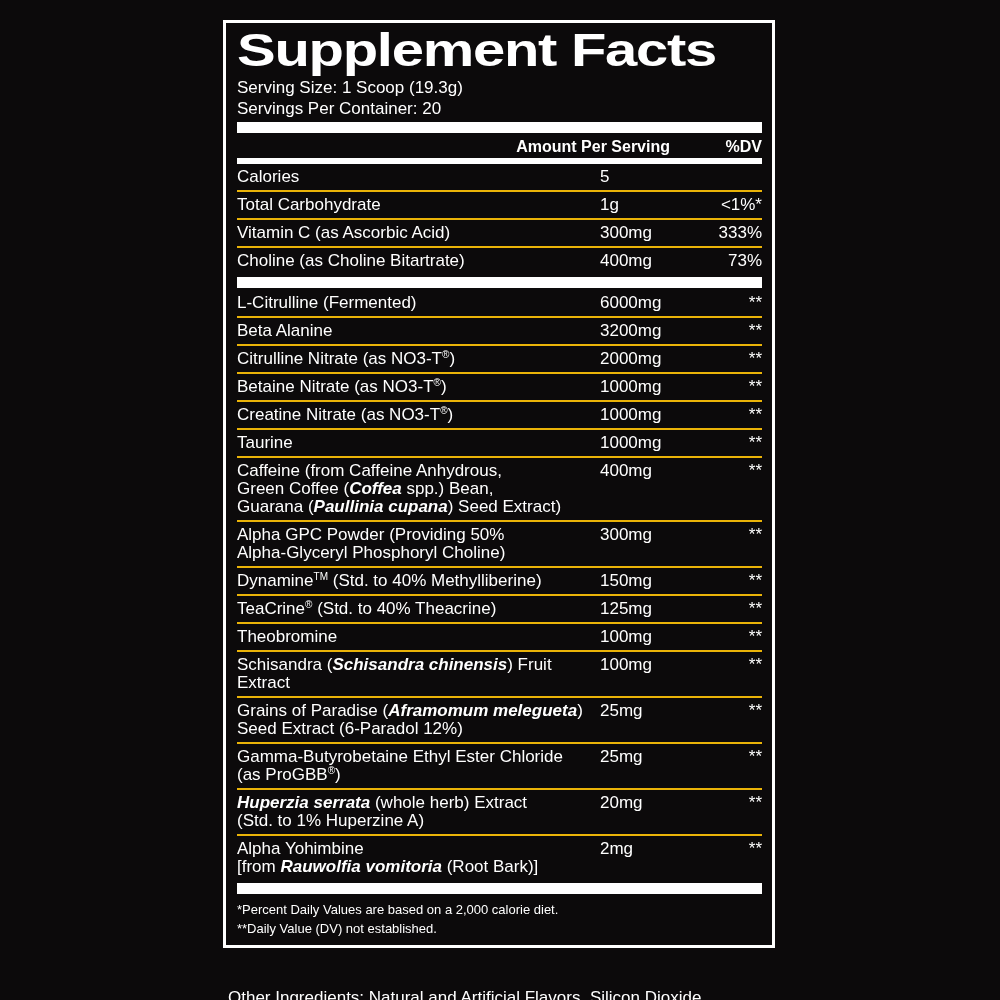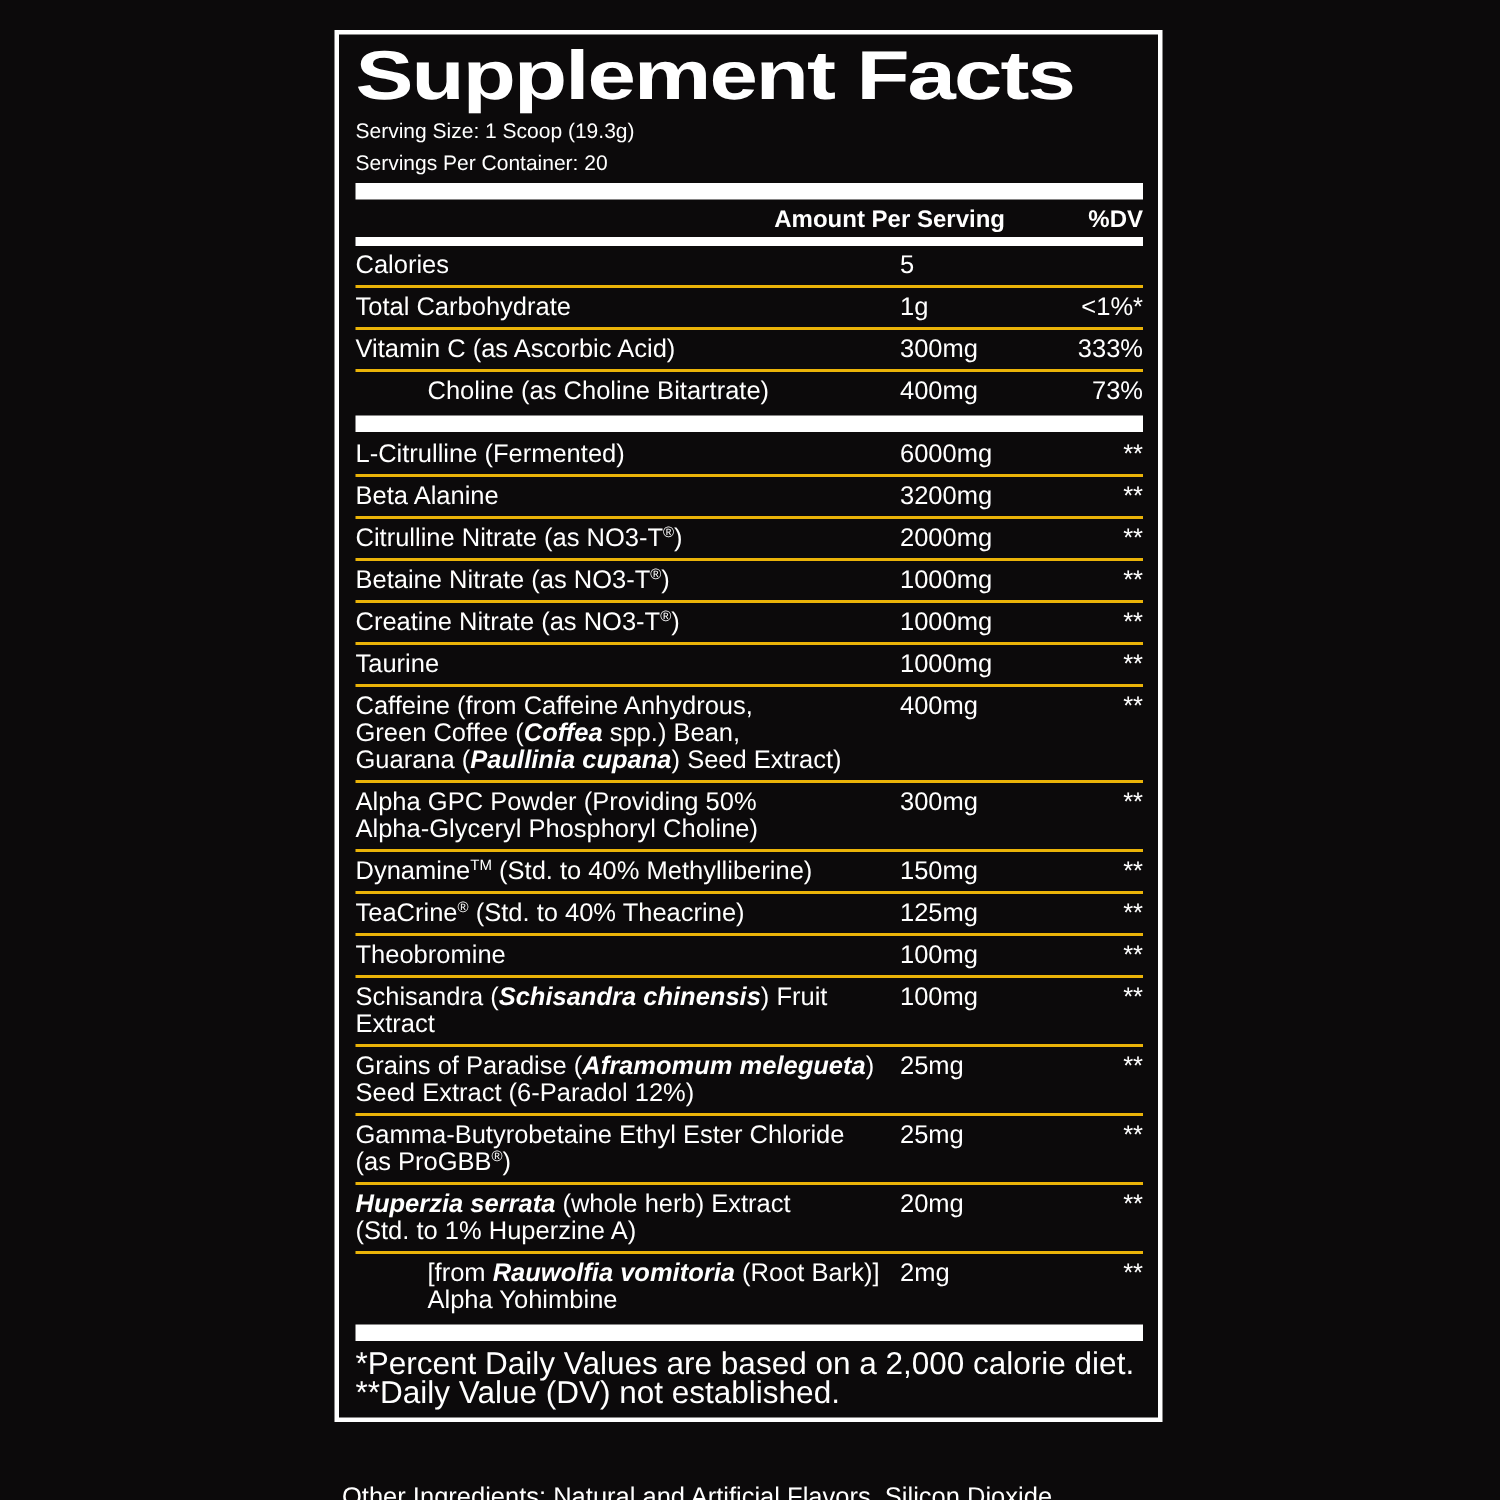--- a/index.html
+++ b/index.html
@@ -17,44 +17,44 @@
     border: 3px solid #ffffff;
     background: #0c0a0b;
     padding: 2px 10px 6px 11px;
   }
   .title {
     font-size: 46px; font-weight: bold; line-height: 46px;
     letter-spacing: -1px; white-space: nowrap;
     transform: scaleX(1.26); transform-origin: left center;
     margin: 2px 0 4px 0;
   }
-  .serving { font-size: 14px; line-height: 21px; }
+  .serving { font-size: 17px; line-height: 21px; }
   .bar { background: #ffffff; }
   .bar-thick { height: 11px; margin: 3px 0 2px 0; }
   .bar-mid { height: 6px; margin: 1px 0 0 0; }
   .hdr {
     display: flex; align-items: flex-end;
     font-size: 16px; font-weight: bold; line-height: 18px;
     padding: 3px 0 1px 0;
   }
   .hdr-amt { margin-left: auto; }
   .hdr-dv { width: 92px; text-align: right; }
   .row {
     display: grid; grid-template-columns: 1fr 100px 62px;
     border-bottom: 2px solid #eab308;
     padding: 4px 0 4px 0;
     font-size: 17px; line-height: 18px;
   }
-  .section .row:last-child { border-bottom: none; margin-left: 48px; }
+  .section .row:last-child { border-bottom: none; }
   .lbl { padding-right: 4px; }
   .amt { text-align: left; }
   .dv  { text-align: right; }
   .it  { font-style: italic; font-weight: bold; }
   sup  { font-size: 10px; line-height: 0; vertical-align: 6px; }
-  .footnotes { font-size: 21px; line-height: 19px; padding: 4px 0 1px 0; }
+  .footnotes { font-size: 13px; line-height: 19px; padding: 4px 0 1px 0; }
   .other {
     position: absolute; left: 228px; top: 948px; width: 560px;
     font-size: 17px; line-height: 20px;
     white-space: pre-wrap;
   }
 </style>
 </head>
 <body>
 
 <div class="canvas">
@@ -215,22 +215,22 @@
         <div class="row">
           <div class="lbl">
             <div><span class="it">Huperzia serrata</span><span> (whole herb) Extract</span></div>
             <div><span>(Std. to 1% Huperzine A)</span></div>
           </div>
           <div class="amt">20mg</div>
           <div class="dv">**</div>
         </div>
         <div class="row">
           <div class="lbl">
+            <div><span>Alpha Yohimbine</span></div>
             <div><span>[from </span><span class="it">Rauwolfia vomitoria</span><span> (Root Bark)]</span></div>
-            <div><span>Alpha Yohimbine</span></div>
           </div>
           <div class="amt">2mg</div>
           <div class="dv">**</div>
         </div>
       </div>
 
     <div class="bar bar-thick"></div>
 
     <div class="footnotes">
       <div>*Percent Daily Values are based on a 2,000 calorie diet.</div>

